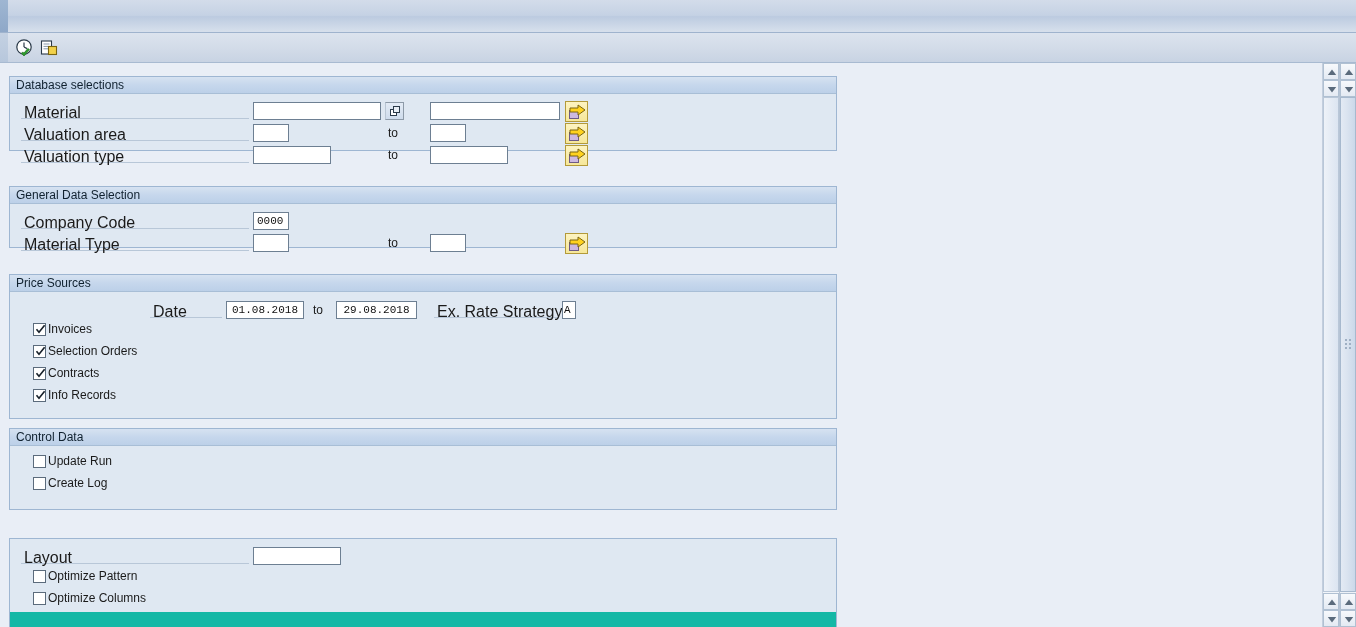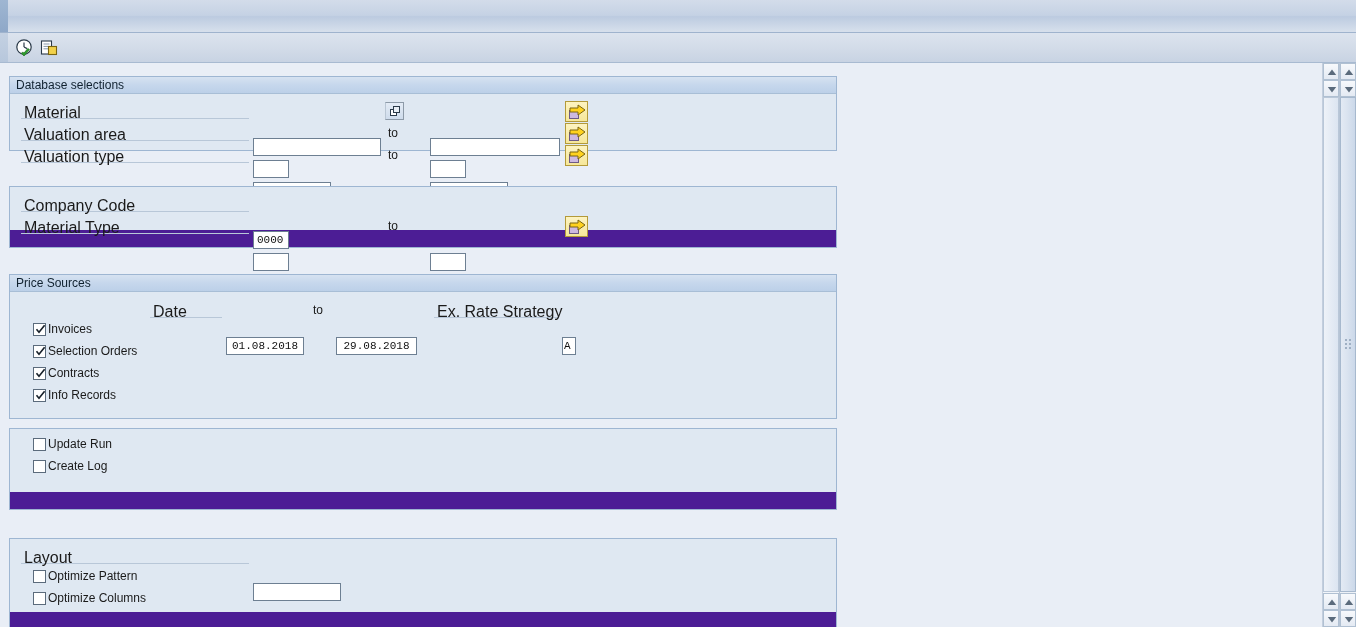--- a/index.html
+++ b/index.html
@@ -64,21 +64,21 @@
     width: 1322px; height: 564px;
     background: #e9eef6;
     overflow: hidden;
   }
 
   
   .panel {
     position: absolute; left: 9px;
     width: 828px;
     border: 1px solid #9eb6d2;
-    background: #4c1d95;
+    background: #14b8a6;
   }
   .panel-head {
     height: 17px;
     background: linear-gradient(to bottom, #d6e2f1 0%, #c6d7ec 50%, #bcd0e8 100%);
     border-bottom: 1px solid #a8bed6;
     position: relative;
   }
   .panel-head .ph-text {
     position: absolute; left: 6px; top: 1px;
     font-size: 12px; color: #10212f; white-space: nowrap;
@@ -97,21 +97,21 @@
   }
   .inp {
     position: absolute; top: 1px; height: 18px;
     border: 1px solid #8d9aa8;
     background: #ffffff;
     font-family: "Liberation Mono", monospace;
     font-size: 11px; color: #101010;
     padding: 0 3px; line-height: 16px;
     outline: none;
   }
-  .inp.sel { border-color: #6d7f92; margin-top: 36px; }
+  .inp.sel { border-color: #6d7f92; }
   .totxt {
     position: absolute; top: 3px; font-size: 12px; color: #1a1a1a;
   }
 
   
   .f4 {
     position: absolute; top: 1px; width: 19px; height: 18px;
     background: linear-gradient(to bottom, #e3ebf5, #cfdcec);
     border: 1px solid #8d9aa8; border-left: 1px solid #b9c6d4;
     cursor: pointer;
@@ -274,20 +274,23 @@
             <svg width="17" height="14" viewBox="0 0 17 14">
               <path d="M1 4 H9 V1 L16 6 L9 11 V8 H1 Z" fill="#ffd21e" stroke="#7a6512" stroke-width="1"></path>
             </svg>
           </div>
         </div>
 
       </div>
     </div>
 
     <div class="panel" style="top:123px; height:62px;">
+      <div class="panel-head">
+        <div class="ph-text">General Data Selection</div>
+      </div>
       <div class="panel-body" style="height:43px;">
 
         <div class="row" style="top:7px;">
           <div class="ulabel" style="left:11px; top:0px; width:228px;"></div>
           <div class="flabel" style="left:14px;">Company Code</div>
           <input class="inp sel" style="left: 243px; width: 36px;" value="0000">
         </div>
 
         <div class="row" style="top:29px;">
           <div class="ulabel" style="left:11px; top:0px; width:228px;"></div>
@@ -356,20 +359,23 @@
               <path d="M1.5 5.2 L4 8.2 L9.6 1.2" fill="none" stroke="#17202a" stroke-width="1.6"></path>
             </svg>
           </div>
           <div class="cbx-lbl">Info Records</div>
         </div>
 
       </div>
     </div>
 
     <div class="panel" style="top:365px; height:82px;">
+      <div class="panel-head">
+        <div class="ph-text">Control Data</div>
+      </div>
       <div class="panel-body" style="height:63px;">
 
         <div class="cbx-row" style="left:23px; top:8px;">
           <div class="cbx"></div>
           <div class="cbx-lbl">Update Run</div>
         </div>
 
         <div class="cbx-row" style="left:23px; top:30px;">
           <div class="cbx"></div>
           <div class="cbx-lbl">Create Log</div>

